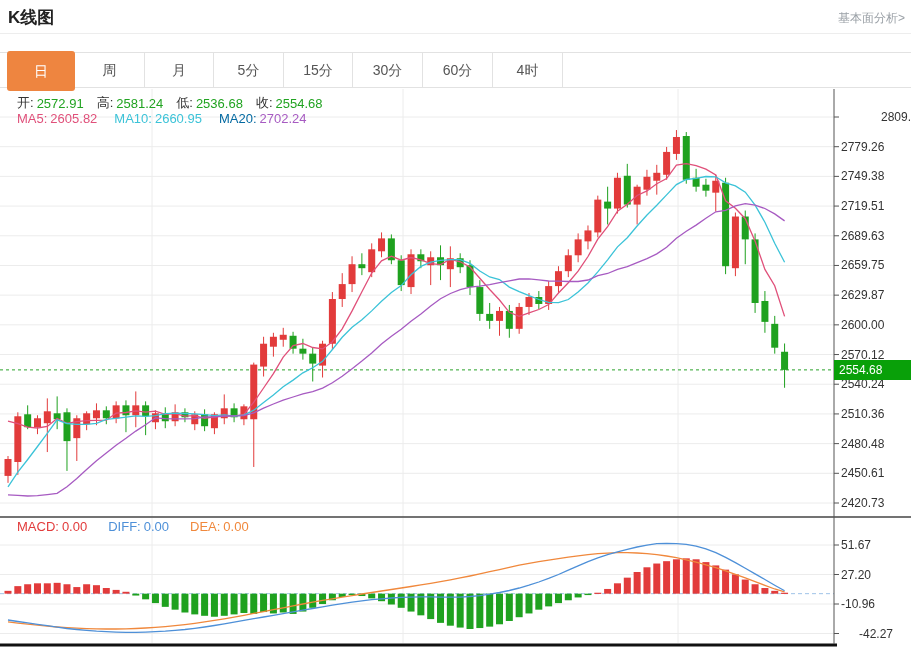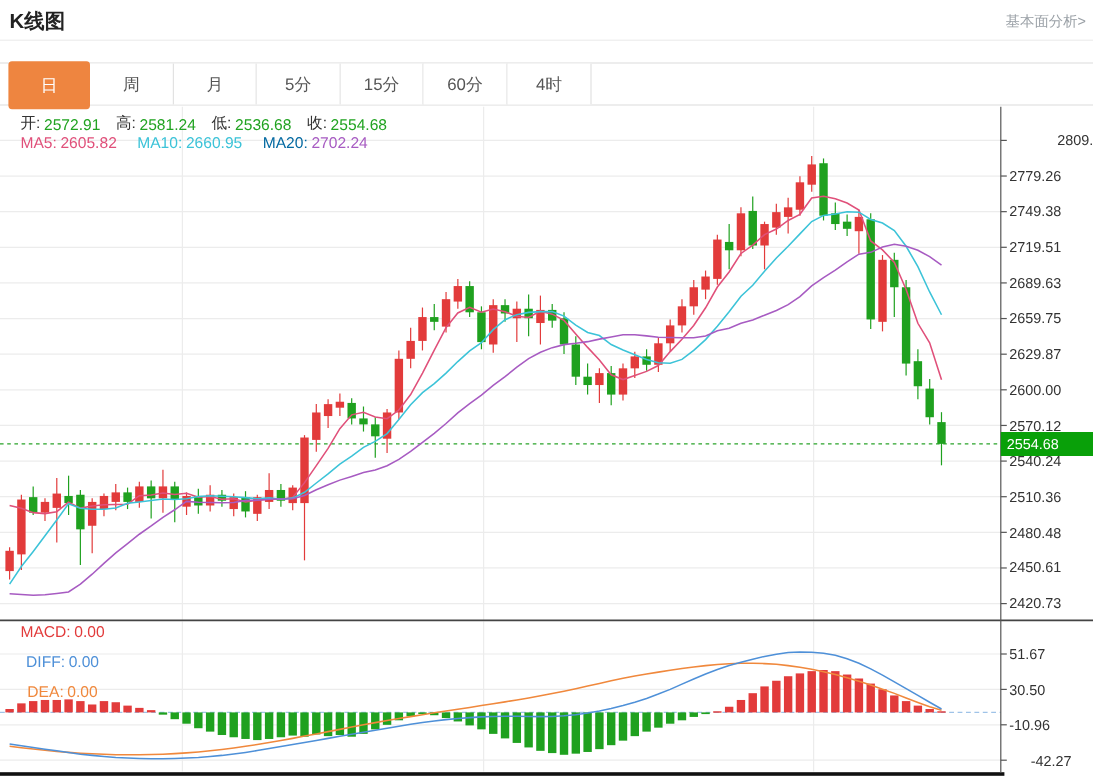--- a/index.html
+++ b/index.html
@@ -32,20 +32,21 @@
   <div class="hdr-title">K线图</div>
   <a class="hdr-link">基本面分析&gt;</a>
   <div class="hdr-divider"></div>
 
   <div class="tabbar" id="tabbar">
       <div class="tab sel" style="width: 68px;">日</div>
       <div class="tab" style="width: 70px;">周</div>
       <div class="tab" style="width: 69px;">月</div>
       <div class="tab" style="width: 70px;">5分</div>
       <div class="tab" style="width: 69px;">15分</div>
+      <div class="tab" style="width: 70px;">30分</div>
       <div class="tab" style="width: 70px;">60分</div>
       <div class="tab" style="width: 70px;">4时</div>
     </div>
 
   <svg class="chart" id="chart-svg" viewBox="0 0 911 647">
       <g>
         <line x1="0" y1="117" x2="834" y2="117" stroke="#ECECEC" stroke-width="1"></line>
         <line x1="0" y1="146.69230769230768" x2="834" y2="146.69230769230768" stroke="#ECECEC" stroke-width="1"></line>
         <line x1="0" y1="176.3846153846154" x2="834" y2="176.3846153846154" stroke="#ECECEC" stroke-width="1"></line>
         <line x1="0" y1="206.0769230769231" x2="834" y2="206.0769230769231" stroke="#ECECEC" stroke-width="1"></line>
@@ -371,21 +372,21 @@
       </span>
       <span class="it">
         <span class="lb" style="color: rgb(60, 195, 216);">MA10:</span>
         <span style="color: rgb(60, 195, 216);">2660.95</span>
       </span>
       <span class="it">
         <span class="lb" style="color: #0369a1;">MA20:</span>
         <span style="color: rgb(167, 91, 194);">2702.24</span>
       </span>
     </div>
-  <div class="row" id="macd-row" style="left:17px; top:519px; gap:10px;flex-direction:column;">
+  <div class="row" id="macd-row" style="left:17px; top:519px; gap:21px;">
       <span class="it">
         <span class="lb" style="color: rgb(226, 59, 59);">MACD:</span>
         <span style="color: rgb(226, 59, 59);">0.00</span>
       </span>
       <span class="it">
         <span class="lb" style="color: rgb(78, 144, 216);">DIFF:</span>
         <span style="color: rgb(78, 144, 216);">0.00</span>
       </span>
       <span class="it">
         <span class="lb" style="color: rgb(240, 136, 60);">DEA:</span>
@@ -402,19 +403,19 @@
       <div class="axis-label" style="top: 258.462px;">2659.75</div>
       <div class="axis-label" style="top: 288.154px;">2629.87</div>
       <div class="axis-label" style="top: 317.846px;">2600.00</div>
       <div class="axis-label" style="top: 347.538px;">2570.12</div>
       <div class="axis-label" style="top: 377.231px;">2540.24</div>
       <div class="axis-label" style="top: 406.923px;">2510.36</div>
       <div class="axis-label" style="top: 436.615px;">2480.48</div>
       <div class="axis-label" style="top: 466.308px;">2450.61</div>
       <div class="axis-label" style="top: 496px;">2420.73</div>
       <div class="axis-label" style="top: 538px;">51.67</div>
-      <div class="axis-label" style="top: 567.5px;">30.50</div>
+      <div class="axis-label" style="top: 567.5px;">27.20</div>
       <div class="axis-label" style="top: 597px;">-10.96</div>
       <div class="axis-label" style="top: 626.5px; text-align: center;">-42.27</div>
     </div>
 
   <div class="price-tag" style="top: 360px; background: rgb(9, 160, 9);">2554.68</div>
 </div>
 
 </body></html>

